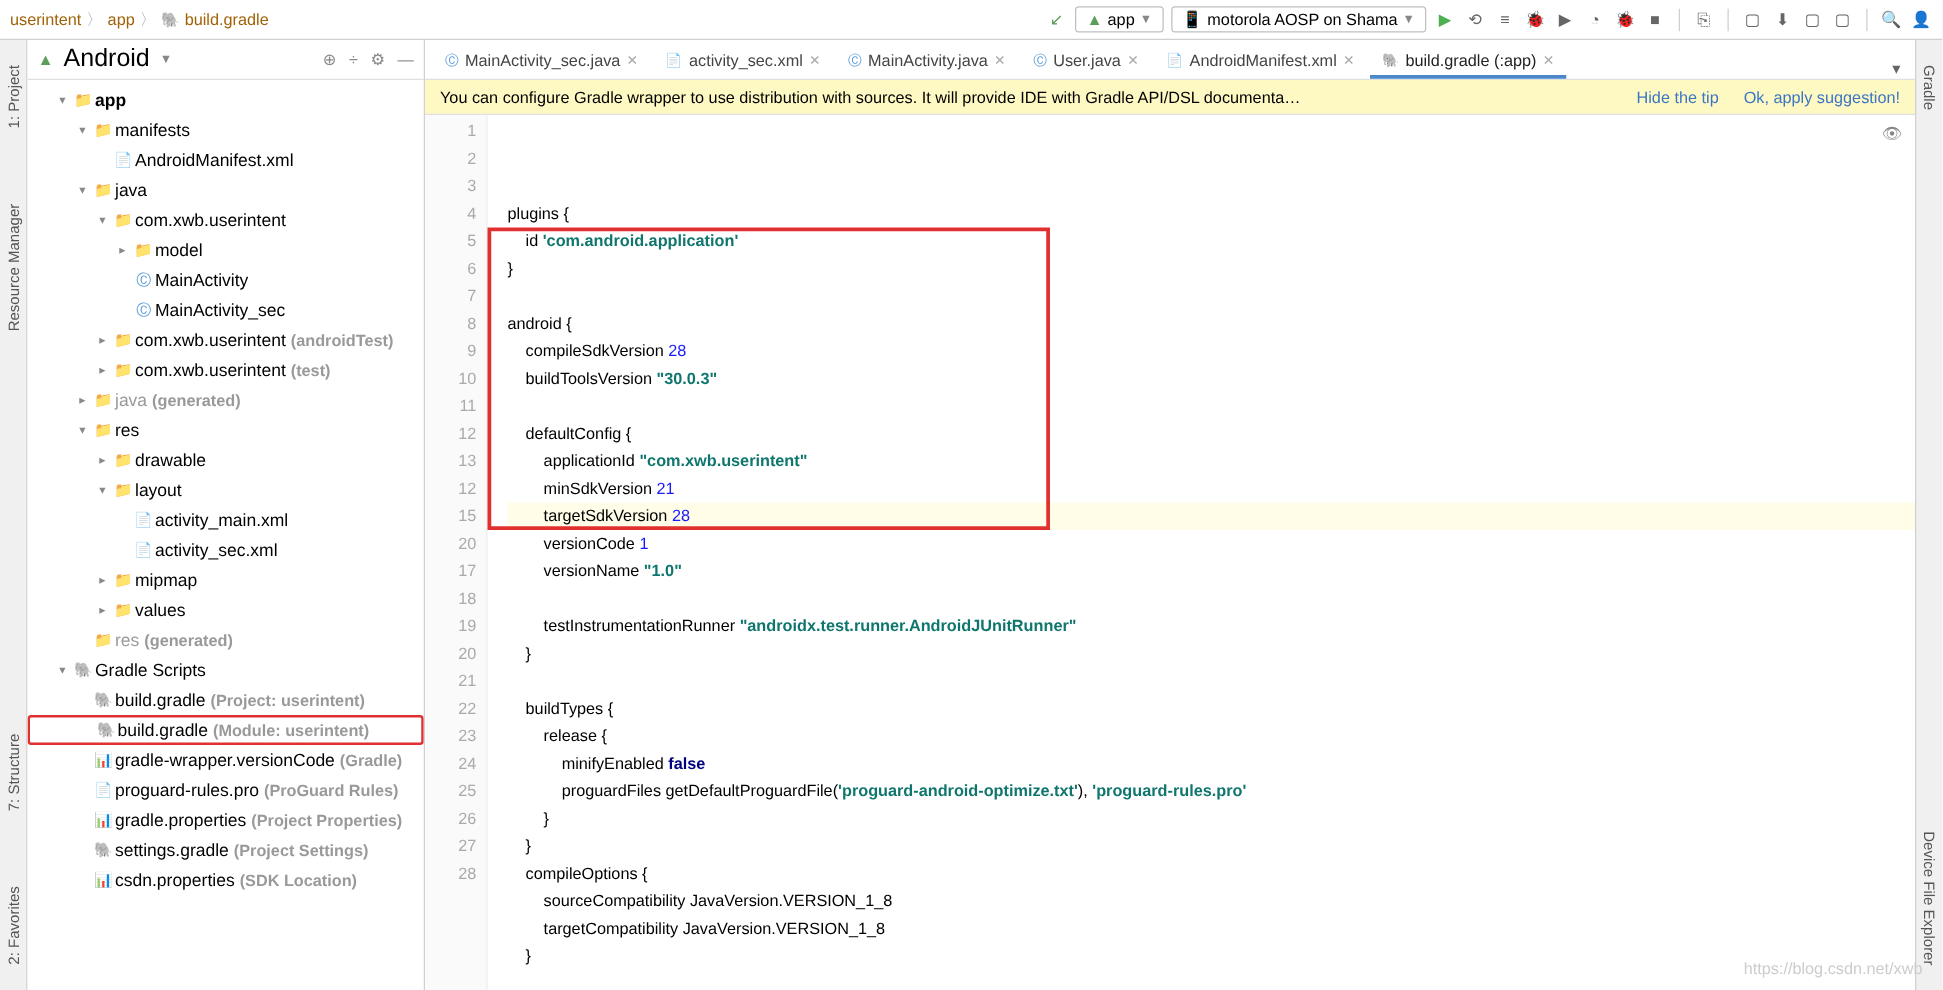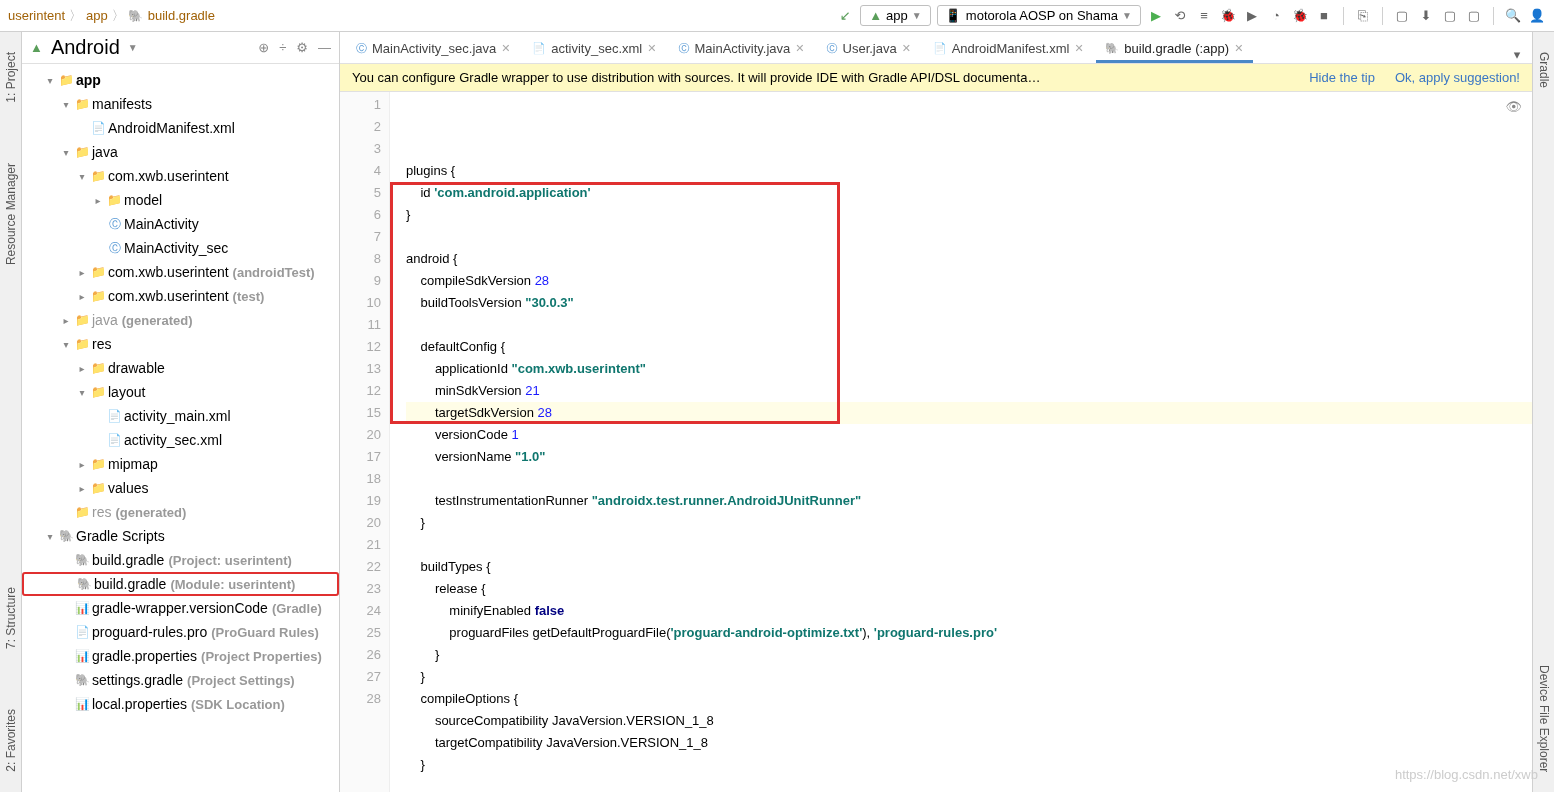--- a/index.html
+++ b/index.html
@@ -276,21 +276,21 @@
         </div>
         <div class="tree-row i2">
           <span class="tw"></span>
           <span class="ic gfile">🐘</span>
           <span class="label">settings.gradle</span>
           <span class="suffix">(Project Settings)</span>
         </div>
         <div class="tree-row i2">
           <span class="tw"></span>
           <span class="ic pfile">📊</span>
-          <span class="label">local.properties</span>
+          <span class="label">csdn.properties</span>
           <span class="suffix">(SDK Location)</span>
         </div>
       </div>
   </div>
 
   <div class="editor-col">
     <div class="tabs" id="tabs">
 
       <div class="tab">
           <span class="tab-ic cfile">Ⓒ</span>

